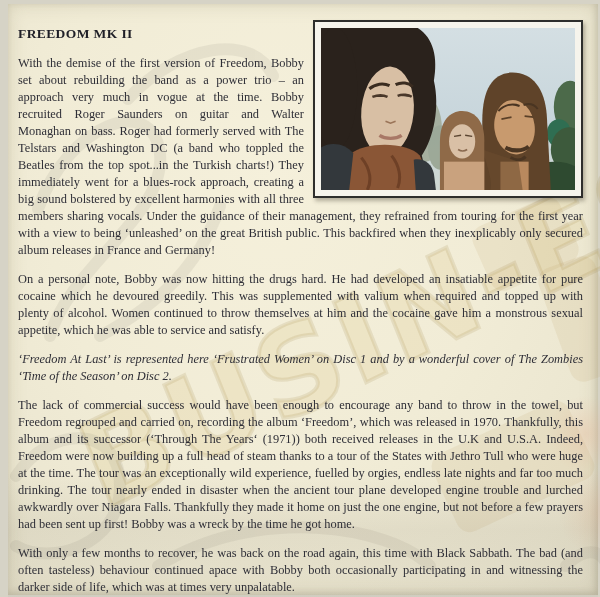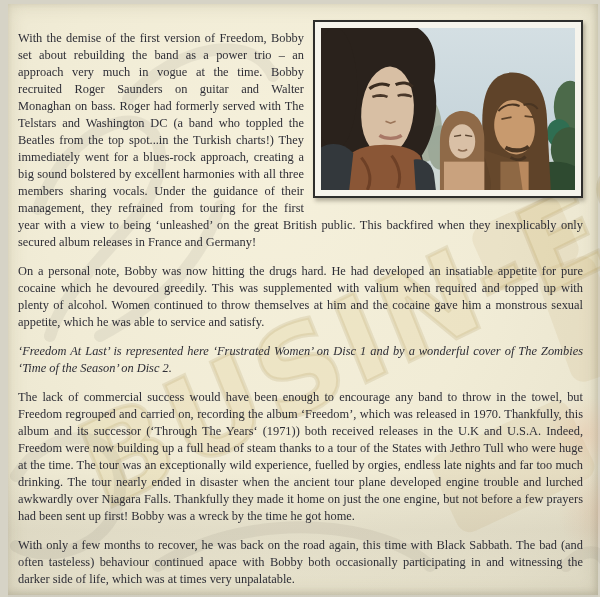--- a/index.html
+++ b/index.html
@@ -126,20 +126,21 @@
             <path d="M64 92 L69 94 L74 92" stroke="#9a7458" stroke-width="1.6" fill="none"></path>
             <path d="M58 106 C64 110, 74 110, 80 106" stroke="#a87866" stroke-width="3.4" fill="none"></path>
             <path d="M30 124 C44 112 86 112 98 126 C104 136 100 150 96 160 L26 160 C24 146 24 132 30 124 Z" fill="#8a5636"></path>
             <path d="M40 128 C50 140 50 152 46 160 M70 126 C78 136 80 148 76 158" stroke="#6e4026" stroke-width="3" fill="none"></path>
             <path d="M0 118 C10 112 24 114 32 124 L28 160 L0 160 Z" fill="#33383c"></path>
             <path d="M92 130 C102 128 110 134 112 144 L114 160 L94 160 Z" fill="#33383c"></path>
           </g>
         </svg>
       </div>
 
+      <h1 class="title">FREEDOM MK II</h1>
 
       <p class="body">With the demise of the first version of Freedom, Bobby set about rebuilding the band as a power trio – an approach very much in vogue at the time. Bobby recruited Roger Saunders on guitar and Walter Monaghan on bass. Roger had formerly served with The Telstars and Washington DC (a band who toppled the Beatles from the top spot...in the Turkish charts!) They immediately went for a blues-rock approach, creating a big sound bolstered by excellent harmonies with all three members sharing vocals. Under the guidance of their management, they refrained from touring for the first year with a view to being ‘unleashed’ on the great British public. This backfired when they inexplicably only secured album releases in France and Germany!</p>
 
       <p class="body">On a personal note, Bobby was now hitting the drugs hard. He had developed an insatiable appetite for pure cocaine which he devoured greedily. This was supplemented with valium when required and topped up with plenty of alcohol. Women continued to throw themselves at him and the cocaine gave him a monstrous sexual appetite, which he was able to service and satisfy.</p>
 
       <p class="body it">‘Freedom At Last’ is represented here ‘Frustrated Women’ on Disc 1 and by a wonderful cover of The Zombies ‘Time of the Season’ on Disc 2.</p>
 
       <p class="body">The lack of commercial success would have been enough to encourage any band to throw in the towel, but Freedom regrouped and carried on, recording the album ‘Freedom’, which was released in 1970. Thankfully, this album and its successor (‘Through The Years‘ (1971)) both received releases in the U.K and U.S.A. Indeed, Freedom were now building up a full head of steam thanks to a tour of the States with Jethro Tull who were huge at the time. The tour was an exceptionally wild experience, fuelled by orgies, endless late nights and far too much drinking. The tour nearly ended in disaster when the ancient tour plane developed engine trouble and lurched awkwardly over Niagara Falls. Thankfully they made it home on just the one engine, but not before a few prayers had been sent up first! Bobby was a wreck by the time he got home.</p>
 
       <p class="body">With only a few months to recover, he was back on the road again, this time with Black Sabbath. The bad (and often tasteless) behaviour continued apace with Bobby both occasionally participating in and witnessing the darker side of life, which was at times very unpalatable.</p>

